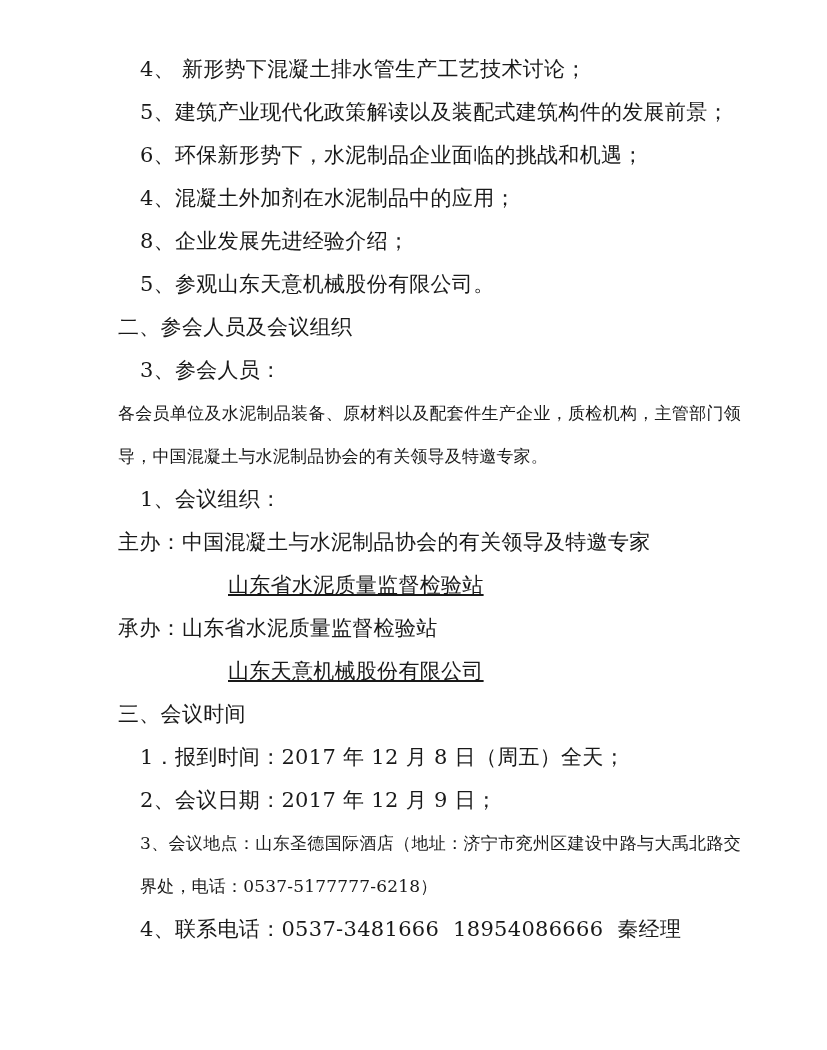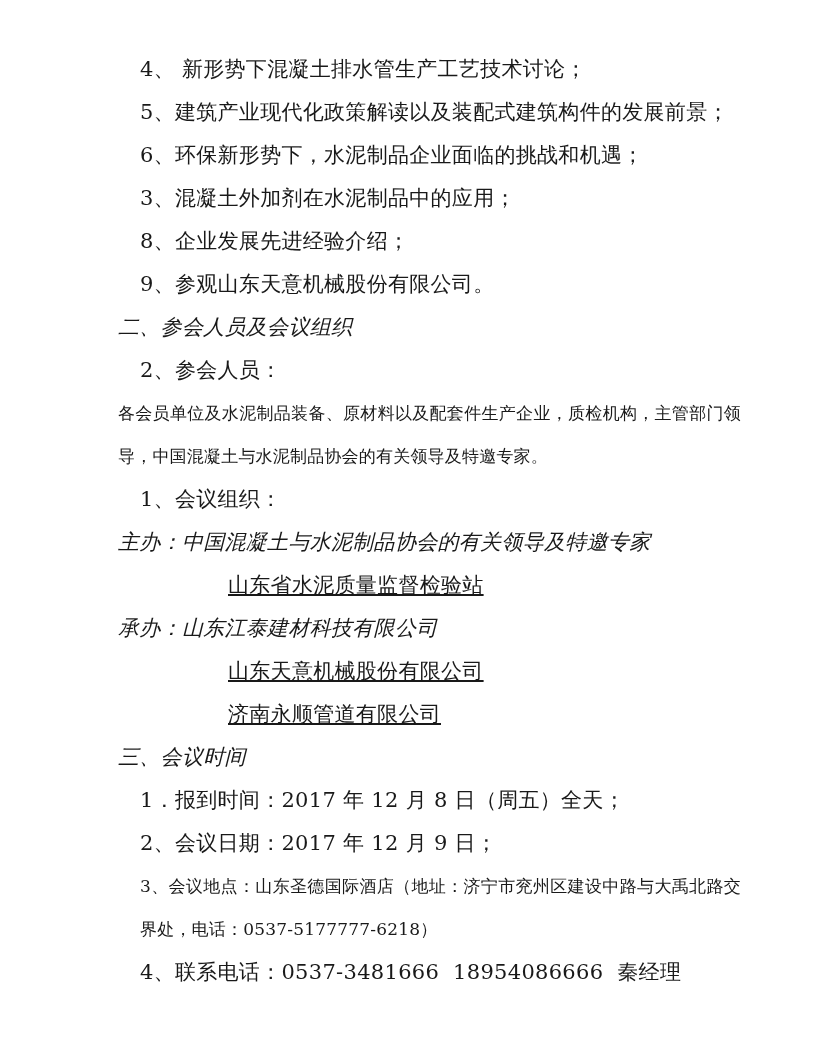--- a/index.html
+++ b/index.html
@@ -21,54 +21,53 @@
     box-sizing: border-box;
     padding: 48px 86px 0 118px;
   }
   .line {
     font-size: 21px;
     line-height: 43px;
     white-space: pre;
     letter-spacing: 0.3px;
     color: #191919;
   }
-  .indent-1 { padding-left: 0px; font-style: italic; }
+  .indent-1 { padding-left: 0px; }
   .indent-2 { padding-left: 22px; }
   .sub-indent { padding-left: 110px; text-decoration: underline; }
   .block-para {
     font-size: 17px;
     line-height: 43px;
     text-align: justify;
     text-justify: inter-ideograph;
     color: #191919;
     letter-spacing: 0.2px;
   }
 </style>
 </head>
 <body>
 
 <div class="page">
 
   <div class="line indent-2">4、 新形势下混凝土排水管生产工艺技术讨论；</div>
   <div class="line indent-2">5、建筑产业现代化政策解读以及装配式建筑构件的发展前景；</div>
   <div class="line indent-2">6、环保新形势下，水泥制品企业面临的挑战和机遇；</div>
-  <div class="line indent-2">3、混凝土外加剂在水泥制品中的应用；</div>
+  <div class="line indent-2">4、混凝土外加剂在水泥制品中的应用；</div>
   <div class="line indent-2">8、企业发展先进经验介绍；</div>
-  <div class="line indent-2">9、参观山东天意机械股份有限公司。</div>
+  <div class="line indent-2">5、参观山东天意机械股份有限公司。</div>
 
   <div class="line indent-1">二、参会人员及会议组织</div>
-  <div class="line indent-2">2、参会人员：</div>
+  <div class="line indent-2">3、参会人员：</div>
   <div class="block-para">各会员单位及水泥制品装备、原材料以及配套件生产企业，质检机构，主管部门领导，中国混凝土与水泥制品协会的有关领导及特邀专家。</div>
   <div class="line indent-2">1、会议组织：</div>
 
   <div class="line indent-1">主办：中国混凝土与水泥制品协会的有关领导及特邀专家</div>
   <div class="line sub-indent">山东省水泥质量监督检验站</div>
-  <div class="line indent-1">承办：山东江泰建材科技有限公司</div>
+  <div class="line indent-1">承办：山东省水泥质量监督检验站</div>
   <div class="line sub-indent">山东天意机械股份有限公司</div>
-  <div class="line sub-indent">济南永顺管道有限公司</div>
 
   <div class="line indent-1">三、会议时间</div>
   <div class="line indent-2">1．报到时间：2017 年 12 月 8 日（周五）全天；</div>
   <div class="line indent-2">2、会议日期：2017 年 12 月 9 日；</div>
   <div class="block-para" style="padding-left:22px; text-indent:0;">3、会议地点：山东圣德国际酒店（地址：济宁市兖州区建设中路与大禹北路交界处，电话：0537-5177777-6218）</div>
   <div class="line indent-2">4、联系电话：0537-3481666  18954086666  秦经理</div>
 
 </div>
 
 </body></html>

